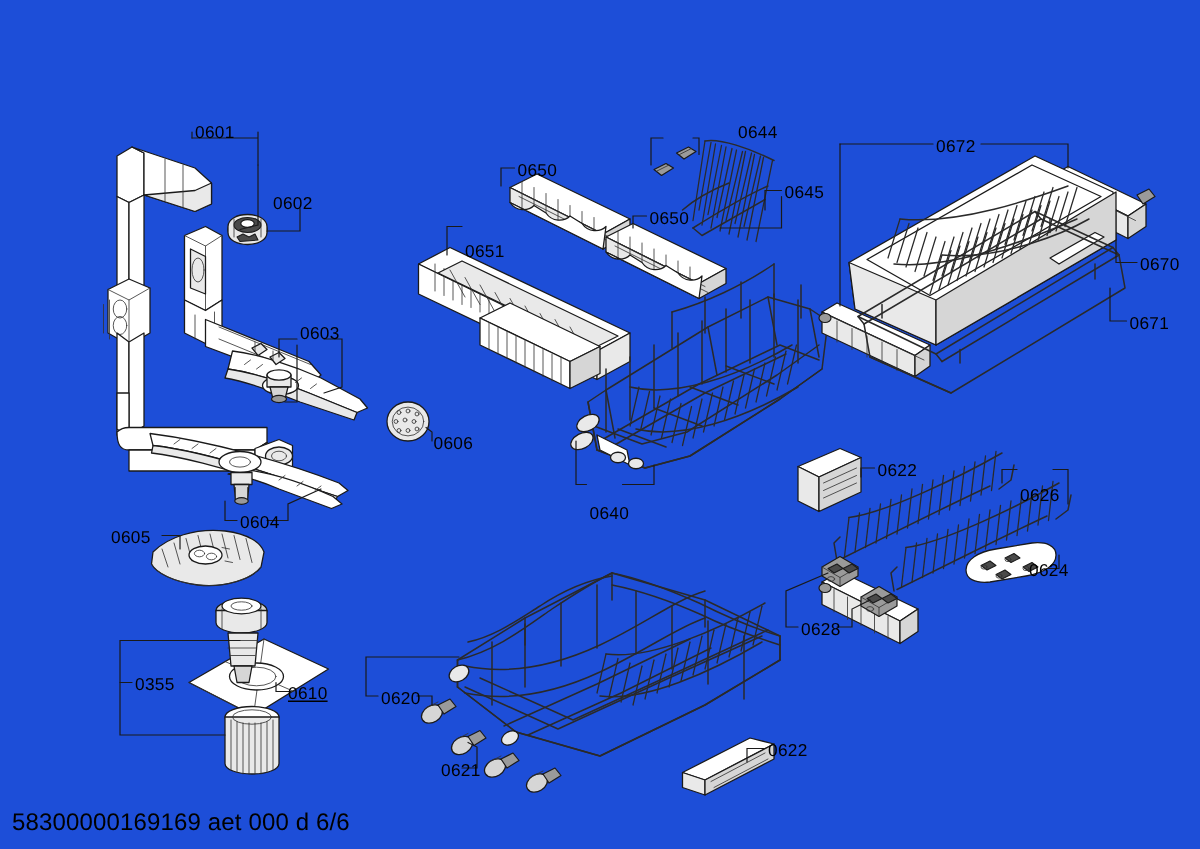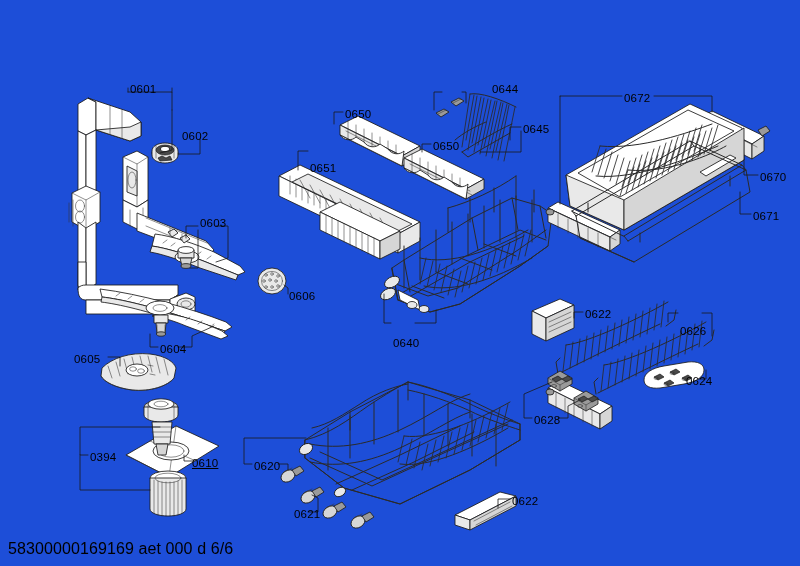--- a/index.html
+++ b/index.html
@@ -619,21 +619,21 @@
 
   </svg>
 
   <div class="lbl" style="left:130px;top:84px;">0601</div>
   <div class="lbl" style="left:182px;top:131px;">0602</div>
   <div class="lbl" style="left:200px;top:218px;">0603</div>
   <div class="lbl" style="left:160px;top:344px;">0604</div>
   <div class="lbl" style="left:74px;top:354px;">0605</div>
   <div class="lbl" style="left:289px;top:291px;">0606</div>
   <div class="lbl" style="left:192px;top:458px;text-decoration:underline;">0610</div>
-  <div class="lbl" style="left:90px;top:452px;">0394</div>
+  <div class="lbl" style="left:90px;top:452px;">0355</div>
   <div class="lbl" style="left:254px;top:461px;">0620</div>
   <div class="lbl" style="left:284px;top:509px;margin-left:10px;">0621</div>
   <div class="lbl" style="left:585px;top:309px;">0622</div>
   <div class="lbl" style="left:512px;top:496px;">0622</div>
   <div class="lbl" style="left:686px;top:376px;text-align:right;">0624</div>
   <div class="lbl" style="left:680px;top:310px;margin-top:16px;">0626</div>
   <div class="lbl" style="left:534px;top:415px;">0628</div>
   <div class="lbl" style="left:393px;top:320px;margin-top:18px;">0640</div>
   <div class="lbl" style="left:444px;top:84px;padding-left:48px;">0644</div>
   <div class="lbl" style="left:523px;top:124px;">0645</div>

